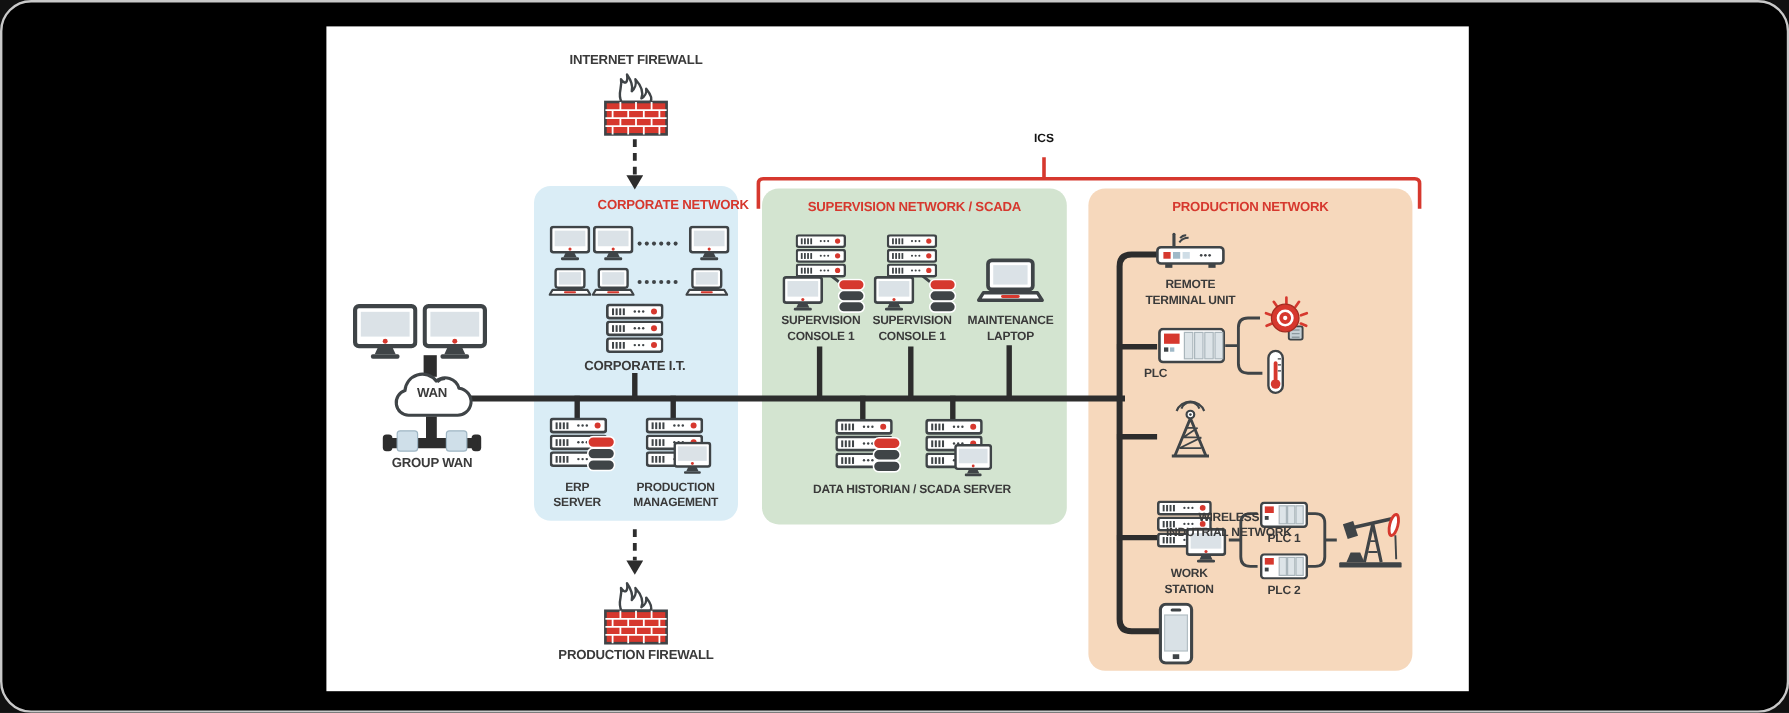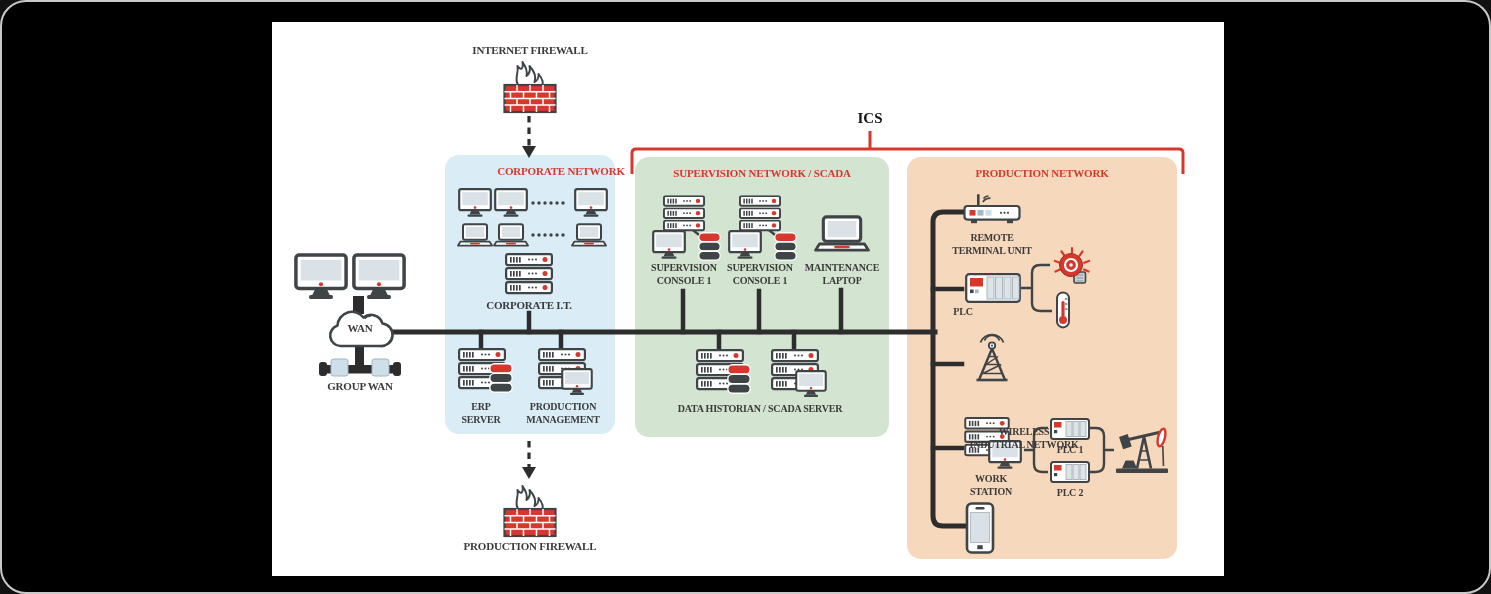--- a/index.html
+++ b/index.html
@@ -11,23 +11,23 @@
   #screen{position:relative;width:1491px;height:594px;background:var(--page-bg);
     box-sizing:border-box;border:2px solid #c9c9c9;border-radius:26px;overflow:hidden;
     font-family:"Liberation Sans",sans-serif;}
   #whitearea{position:absolute;left:270px;top:20px;width:952px;height:554px;background:var(--canvas-bg);}
   .netbox{position:absolute;border-radius:14px;}
   #box-corp{left:443px;top:153px;width:170px;height:279px;background:var(--corporate-bg);}
   #box-sup{left:633px;top:155px;width:254px;height:280px;background:var(--supervision-bg);}
   #box-prod{left:905px;top:155px;width:270px;height:402px;background:var(--production-bg);}
   #art{position:absolute;left:0;top:0;width:1491px;height:594px;}
   .lbl{position:absolute;font-weight:bold;font-size:10px;line-height:1.3;color:var(--label-dark);
-    text-align:center;letter-spacing:-0.2px;white-space:pre-line;font-family:Liberation Serif, serif;}
+    text-align:center;letter-spacing:-0.2px;white-space:pre-line;}
   .lbl.red{color:var(--accent-red);font-size:11px;}
-  .lbl.big{font-size:15px;color:#141414;letter-spacing:0;}
+  .lbl.big{font-size:10px;color:#141414;letter-spacing:0;}
   .lbl.md{font-size:11px;}
   
   .f-wh{fill:#fff}.f-ic{fill:var(--icon-dark)}.f-red{fill:var(--accent-red)}
   .f-scr{fill:#dbe2e7}.f-slat{fill:#dde4e8;stroke:#aab6bc;stroke-width:1}
   .s-ic{stroke:var(--icon-dark)}.s-red{stroke:var(--accent-red)}
   .bus{stroke:var(--line-dark);stroke-width:5;fill:none;stroke-linecap:square}
   .cn{stroke:var(--line-dark);stroke-width:4.5;fill:none;stroke-linecap:square}
   .cv{stroke:var(--icon-dark);stroke-width:2.4;fill:none}
   .br{stroke:var(--icon-dark);stroke-width:2.4;fill:none}
   .icsbr{stroke:var(--accent-red);stroke-width:3;fill:none}

